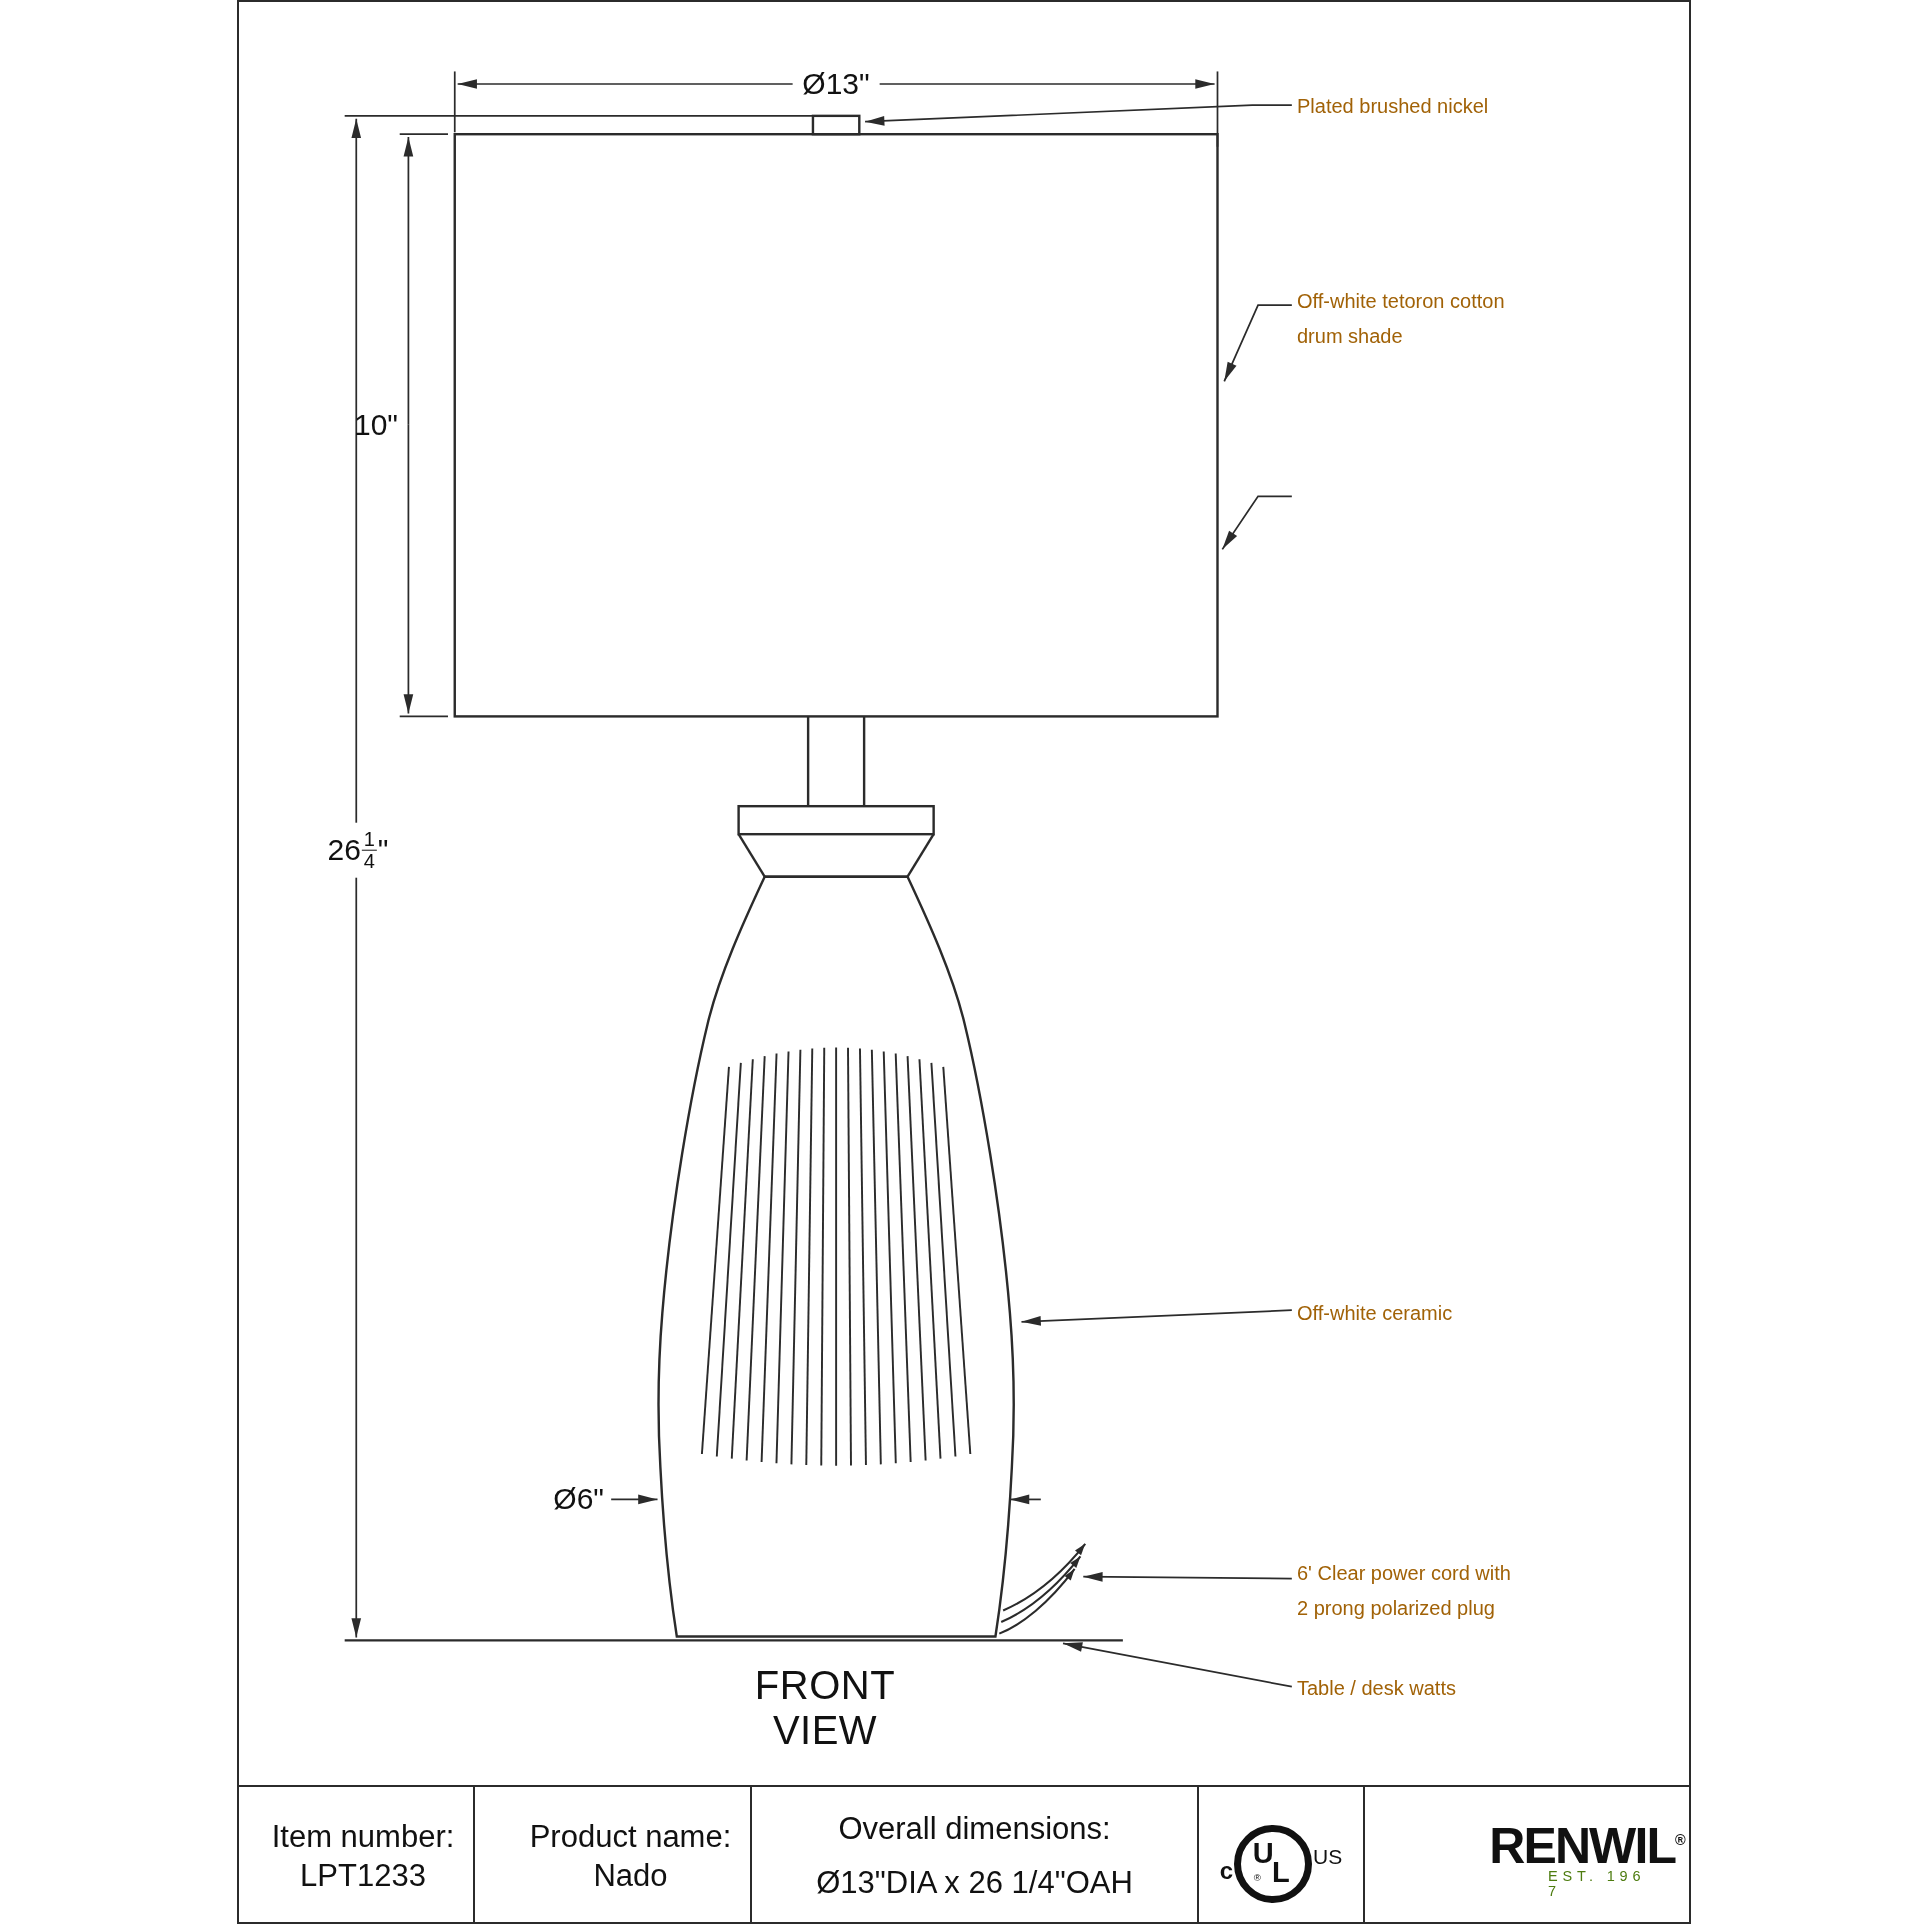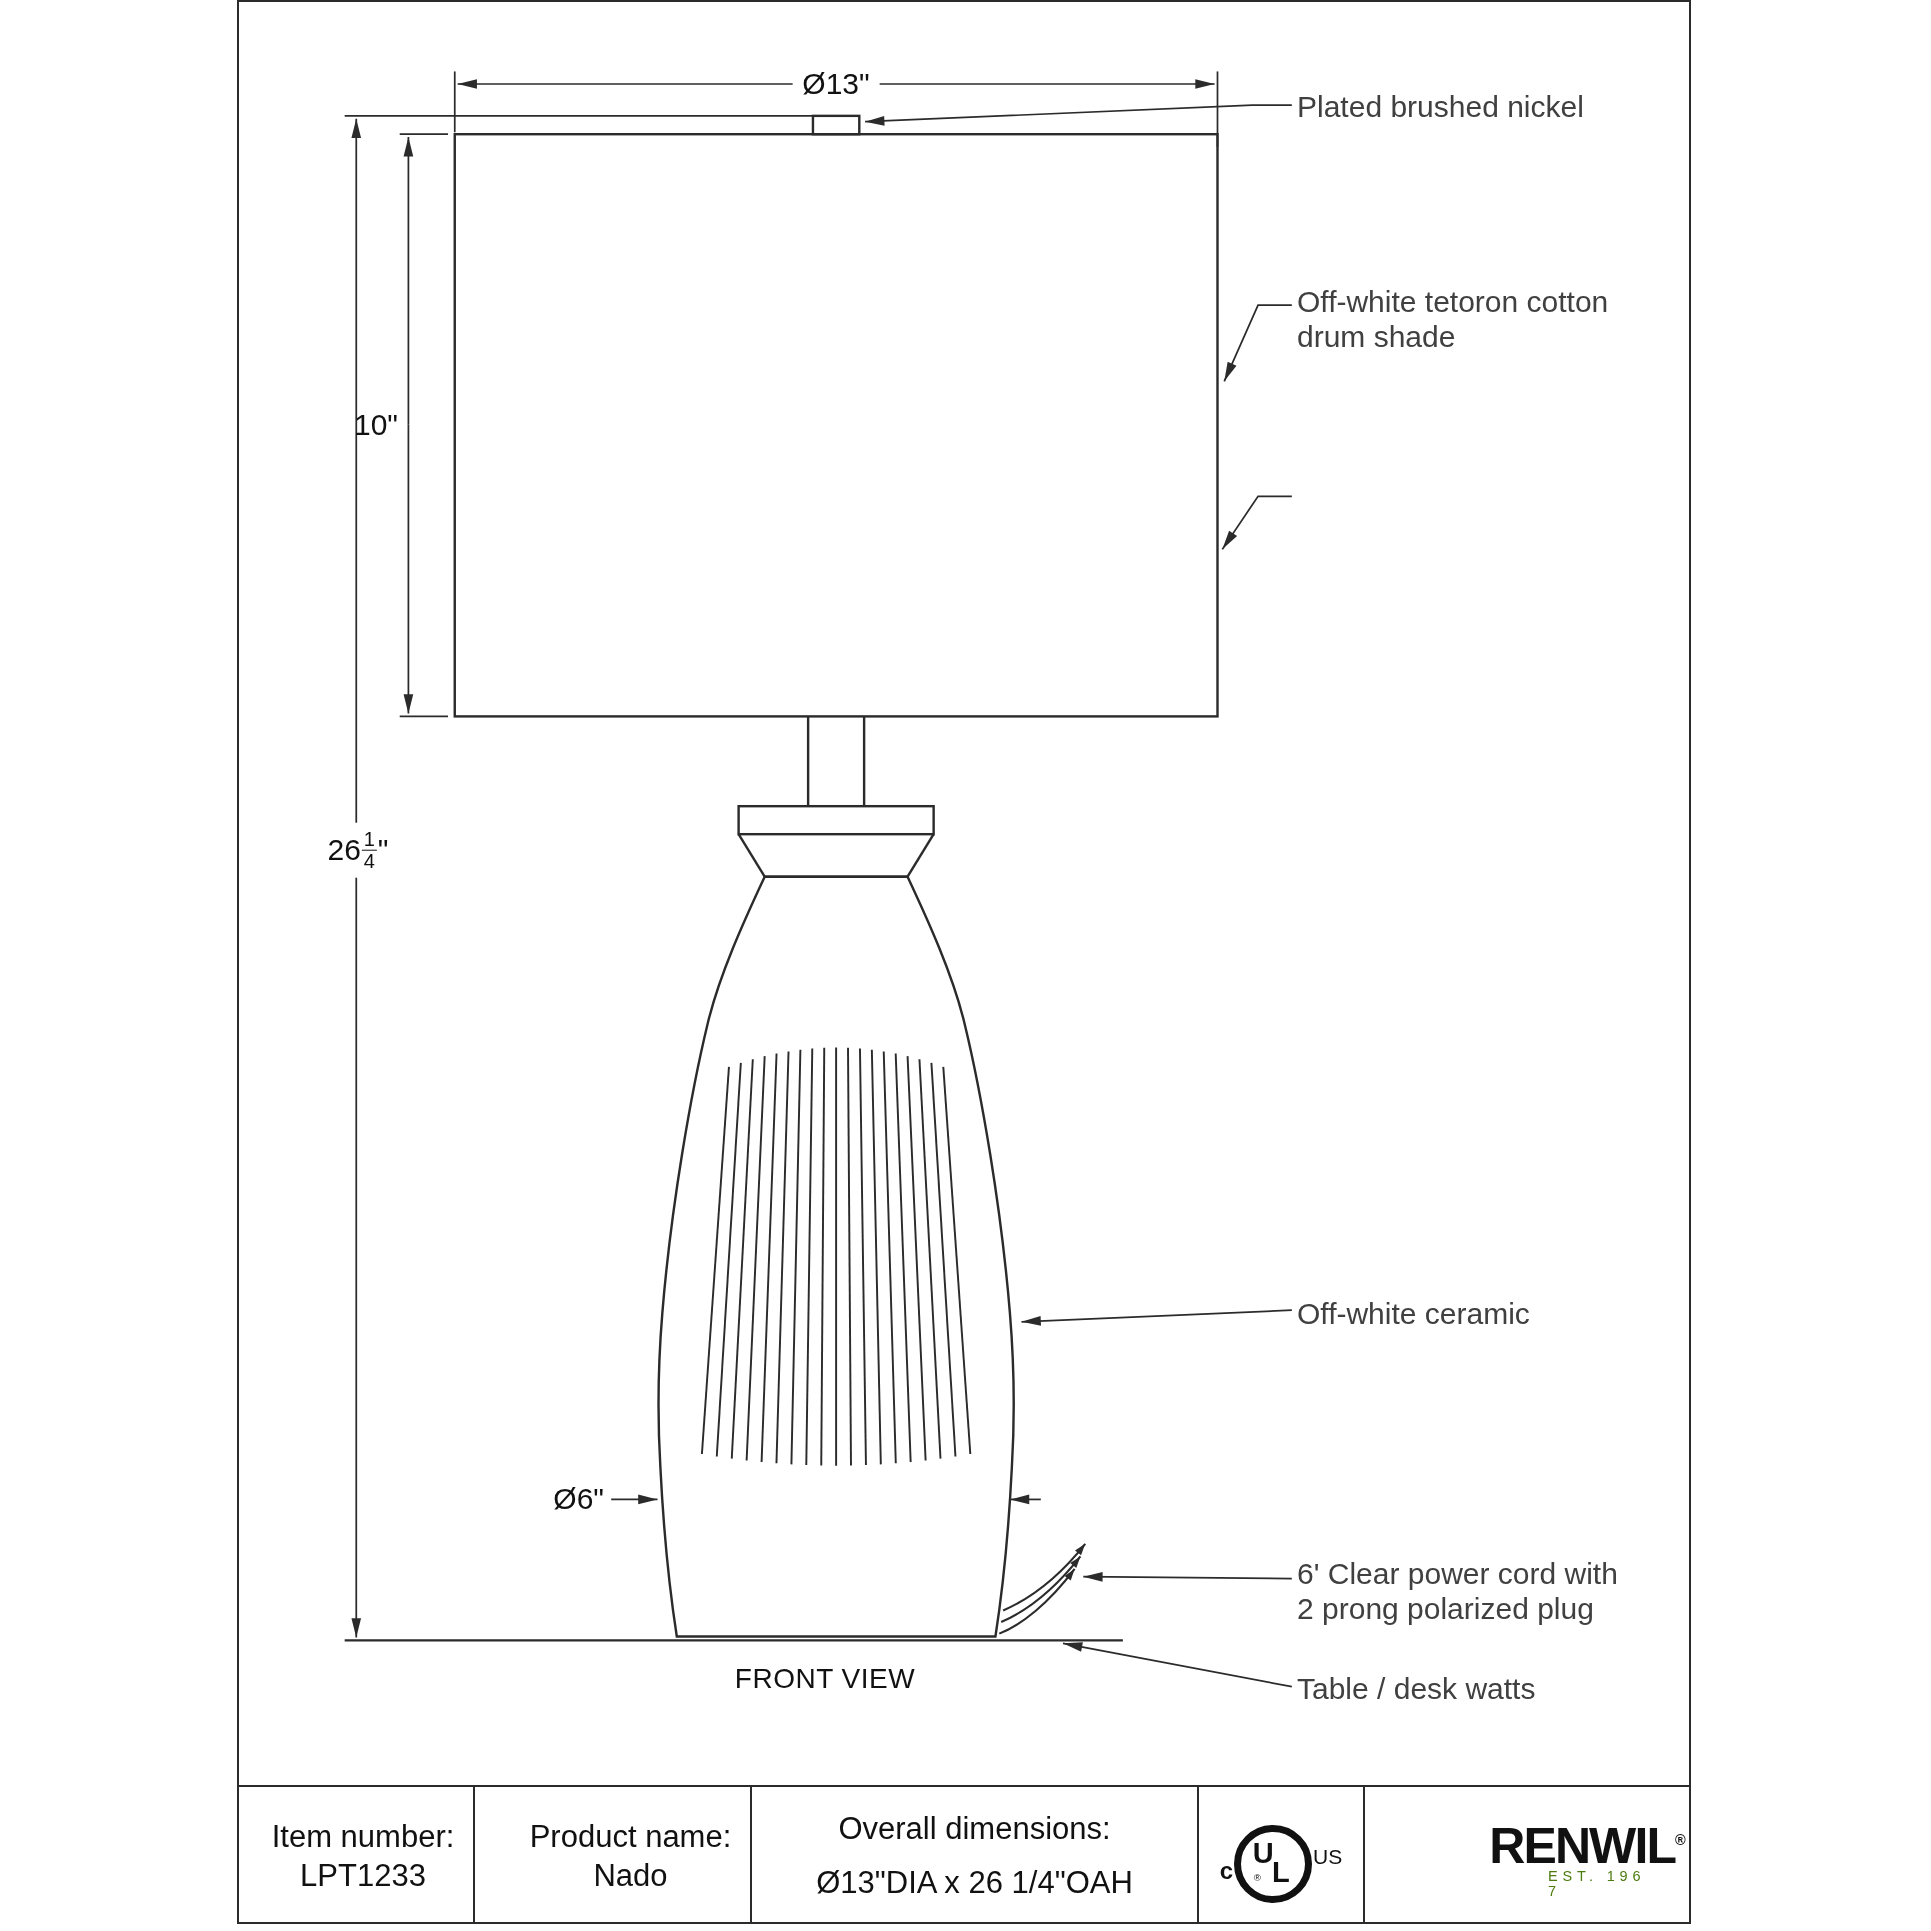--- a/index.html
+++ b/index.html
@@ -2,31 +2,31 @@
 <html><head>
 <meta charset="utf-8">
 <style>
   html,body{margin:0;padding:0;background:#fff;}
   .sheet{position:relative;width:1931px;height:1931px;background:#fff;
          font-family:"Liberation Sans", sans-serif;color:#111;overflow:hidden;}
   .frame{position:absolute;left:237px;top:0px;width:1454px;height:1924px;
          border:2.9px solid #2b2b2b;box-sizing:border-box;}
   svg.draw{position:absolute;left:0;top:0;width:1931px;height:1931px;}
 
-  .ann{position:absolute;font-size:30px;line-height:35px;white-space:pre-line;color:#404040;}
+  .ann{position:absolute;font-size:20px;line-height:35px;white-space:pre-line;color:#a16207;}
   .dim{position:absolute;font-size:30px;color:#111;background:#fff;}
   .dim13{left:836px;top:84px;transform:translate(-50%,-50%);padding:1.9px 9.7px;}
   .dim10{left:321px;top:425px;transform:translate(0,-50%);width:77px;text-align:right;background:transparent;}
   .dim26{left:358px;top:850px;transform:translate(-50%,-50%);padding:5.8px 7.7px;display:flex;align-items:center;}
   .dim26 .whole{font-size:30px;}
   .dim26 .frac{display:inline-flex;flex-direction:column;align-items:center;font-size:20px;line-height:21px;margin:0 1px;}
   .dim26 .frac .num{border-bottom:1.9px solid #111;padding:0 1.9px;}
   .dim6{left:529px;top:1499px;transform:translate(0,-50%);width:75px;text-align:right;background:transparent;}
   .front-view{position:absolute;left:713px;top:1663px;width:224px;text-align:center;
-              font-size:28px;letter-spacing:0.5px;color:#111;}
+              font-size:40px;letter-spacing:0.5px;color:#111;}
 
   
   .titleblock{position:absolute;left:237px;top:1785px;width:1454px;height:139px;
               border-top:2.9px solid #2b2b2b;box-sizing:border-box;display:flex;}
   .tb-cell{box-sizing:border-box;border-right:2.9px solid #2b2b2b;display:flex;
            flex-direction:column;align-items:center;justify-content:center;
            font-size:31px;line-height:39px;text-align:center;}
   .tb-cell:last-child{border-right:none;align-items:flex-end;}
   .tb-item{width:238px;padding-left:16px;} .tb-name{width:277px;padding-left:36px;} .tb-dims{width:447px;gap:15px;}
   .tb-ul{width:166px;} .tb-brand{width:326px;}

